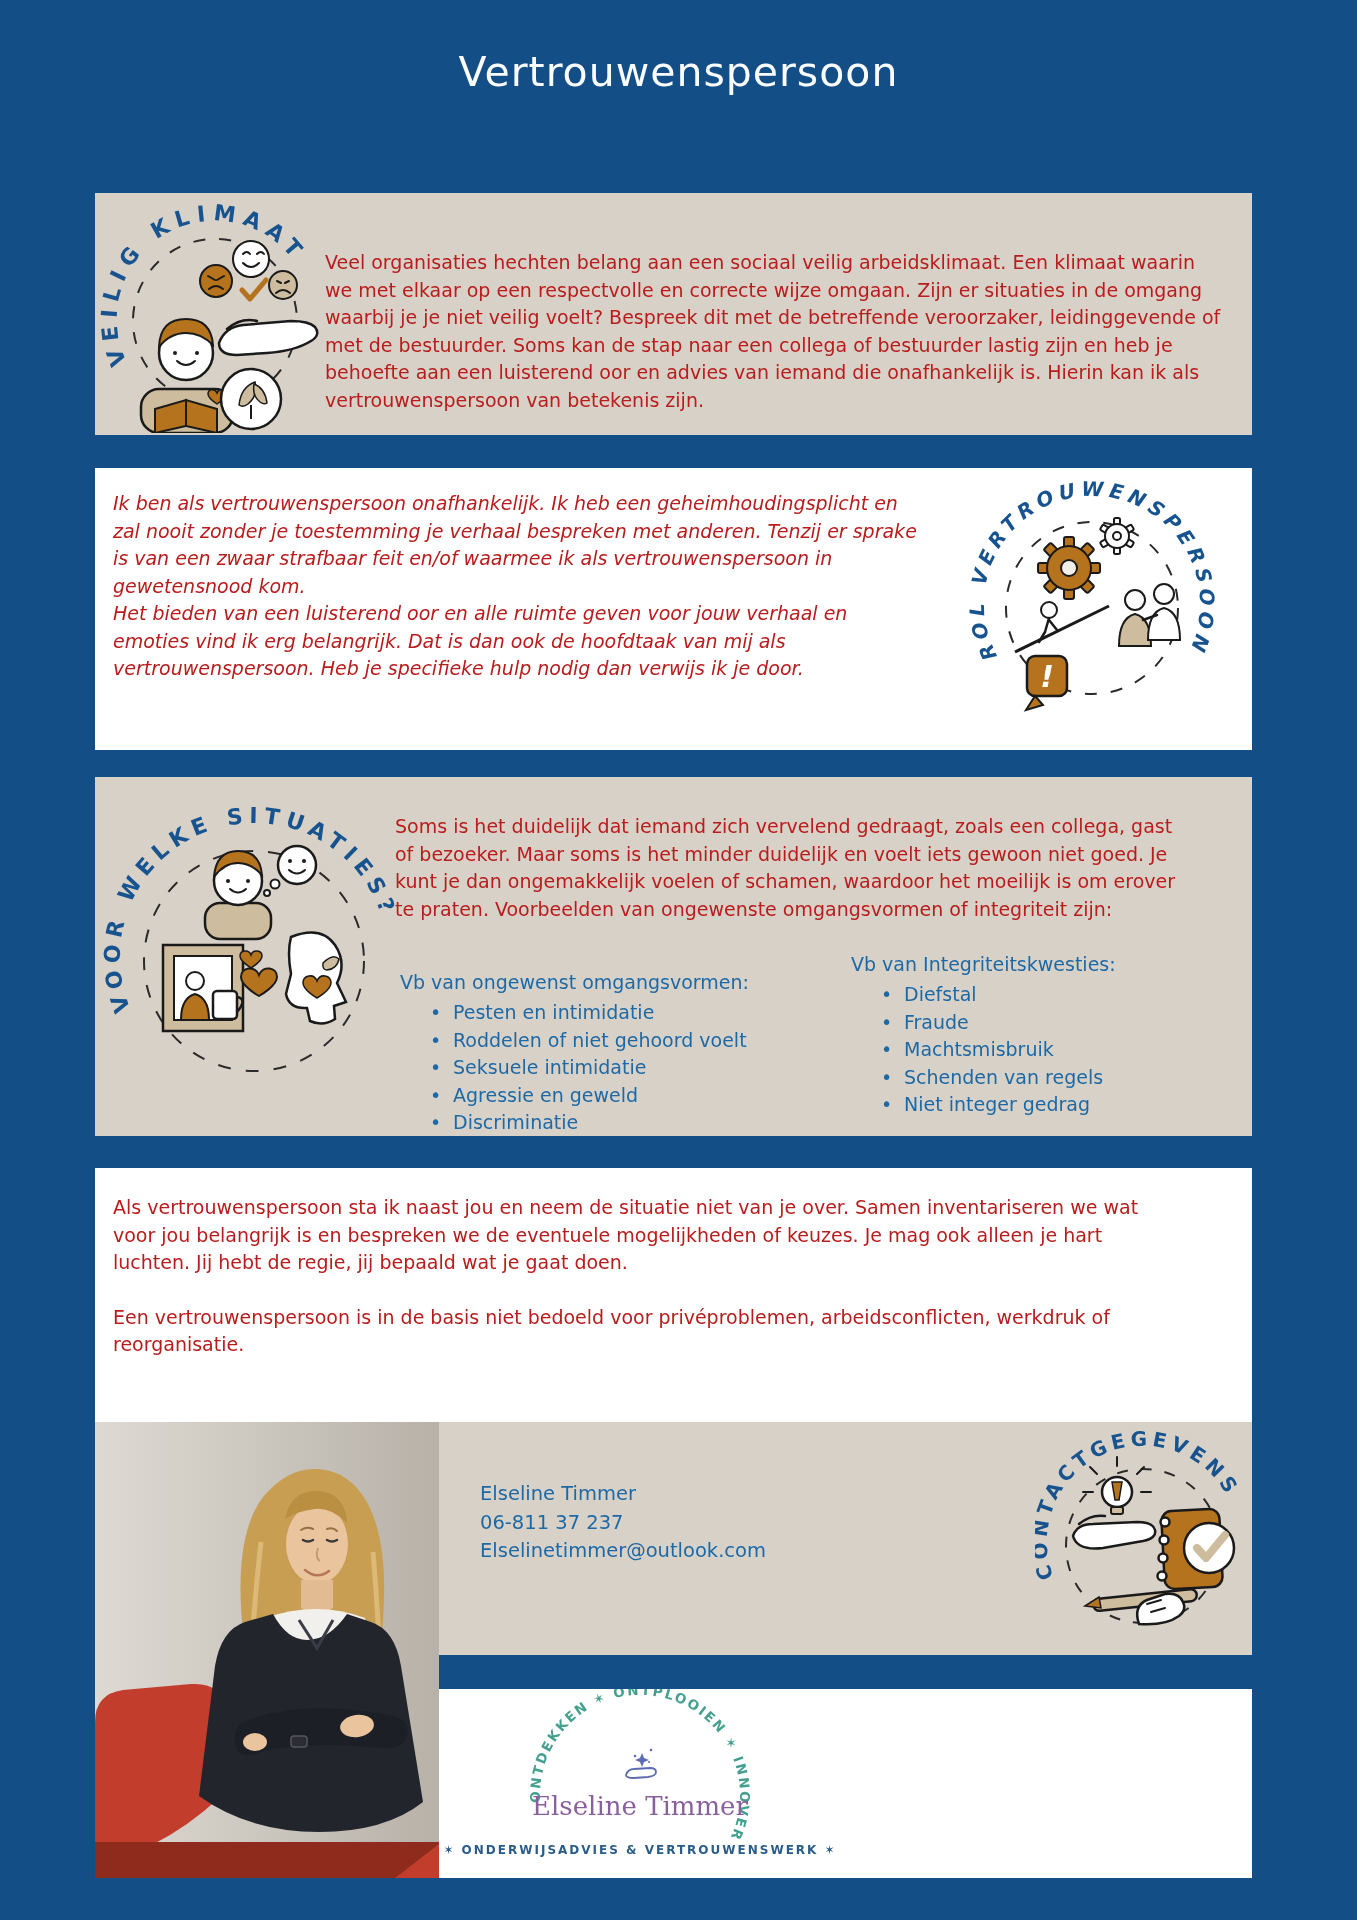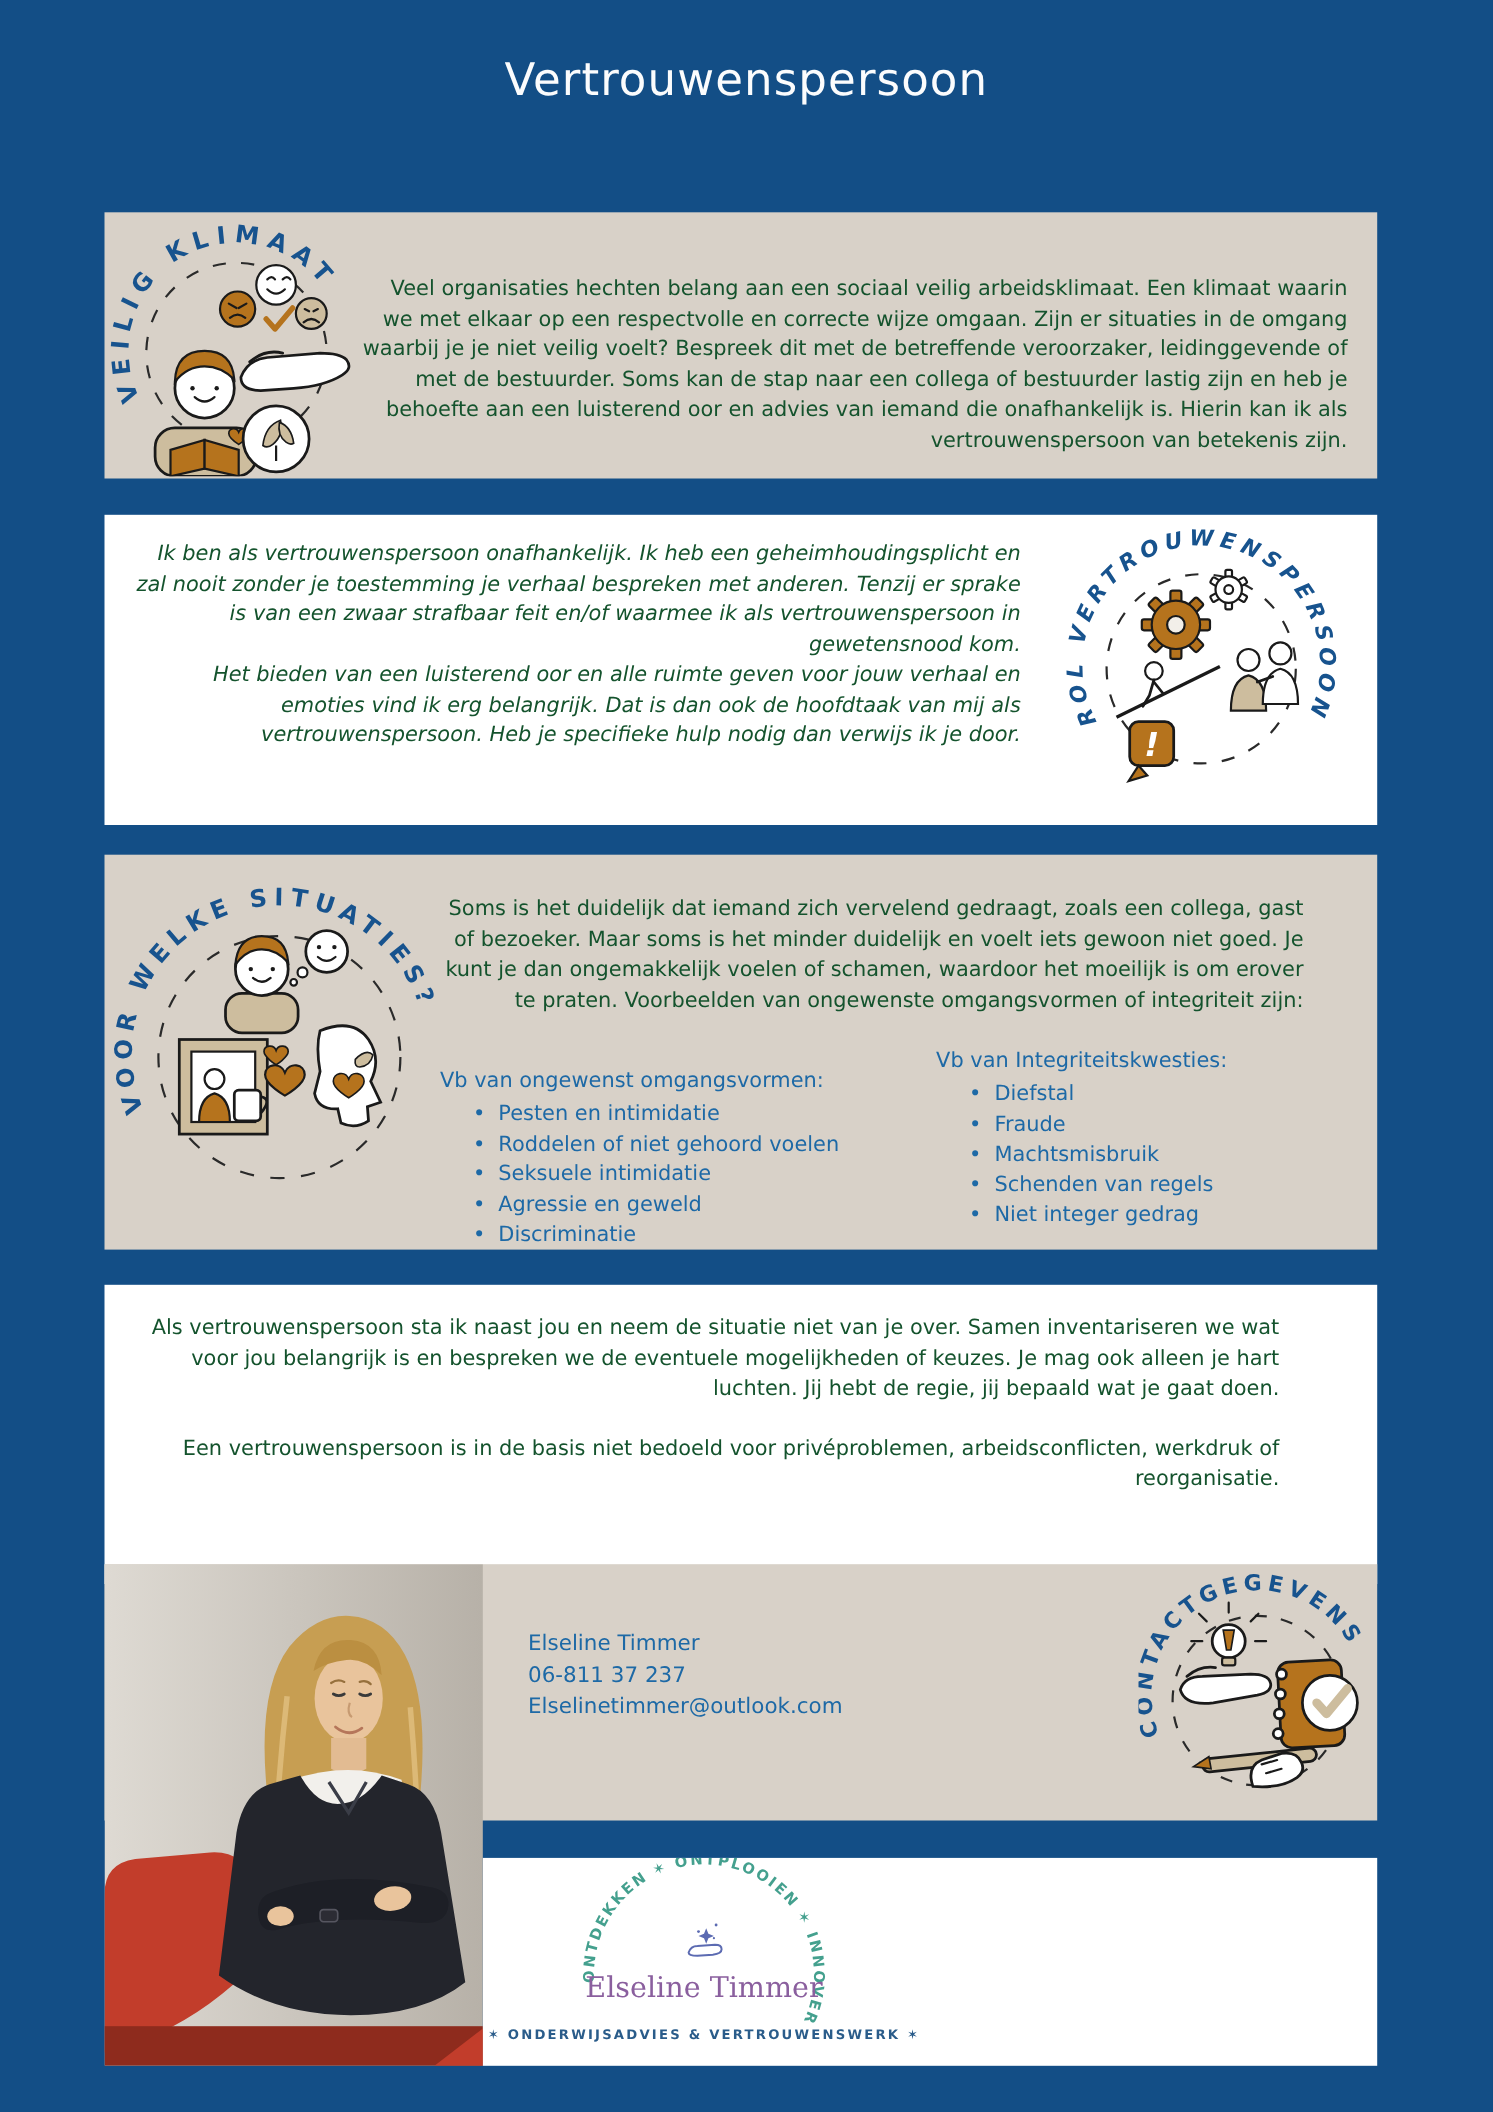--- a/index.html
+++ b/index.html
@@ -3,21 +3,21 @@
 <meta charset="utf-8">
 <style>
   html,body{margin:0;padding:0;background:#134e86;}
   #page{position:relative;width:1357px;height:1920px;background:#134e86;
         font-family:"DejaVu Sans",sans-serif;overflow:hidden;}
   .title{position:absolute;top:48px;left:0;width:100%;text-align:center;
          color:#fbfcfd;font-size:41px;font-weight:400;letter-spacing:1px;}
   .panel{position:absolute;left:95px;width:1157px;}
   .beige{background:#d8d1c8;}
   .white{background:#ffffff;}
-  .body-text{position:absolute;color:#14532d;font-size:19px;line-height:27.5px;text-align:right;}
+  .body-text{position:absolute;color:#b91c1c;font-size:19px;line-height:27.5px;}
   .body-text p{margin:0;}
   .body-text p.gap{margin-top:27px;}
   .vlist{position:absolute;color:#1d69a6;font-size:19px;}
   .vlist .vlist-title{line-height:26px;}
   .vlist ul{list-style:none;margin:4px 0 0 26px;padding:0;}
   .vlist li{position:relative;padding-left:27px;line-height:27.5px;}
   .vlist li::before{content:"\2022";position:absolute;left:4px;}
   .icon-box{position:absolute;}
   .arc-label{fill:#17538e;font-weight:bold;font-family:"DejaVu Sans",sans-serif;}
   .contact-lines{position:absolute;color:#1d69a6;font-size:19.5px;line-height:28.5px;}
@@ -163,21 +163,21 @@
         <path d="M224,178 q10,-10 16,-4 q-2,10 -12,11 q-5,0 -4,-7 z" fill="#cdbd9e" stroke="#1a1a1a" stroke-width="1.5"></path>
       </svg>
     </div>
     <div class="body-text" style="left:300px;top:36px;width:790px;">
       <p>Soms is het duidelijk dat iemand zich vervelend gedraagt, zoals een collega, gast of bezoeker. Maar soms is het minder duidelijk en voelt iets gewoon niet goed. Je kunt je dan ongemakkelijk voelen of schamen, waardoor het moeilijk is om erover te praten. Voorbeelden van ongewenste omgangsvormen of integriteit zijn:</p>
     </div>
     <div class="vlist" style="left:305px;top:192px;">
       <div class="vlist-title">Vb van ongewenst omgangsvormen:</div>
       <ul>
         <li>Pesten en intimidatie</li>
-        <li>Roddelen of niet gehoord voelen</li>
+        <li>Roddelen of niet gehoord voelt</li>
         <li>Seksuele intimidatie</li>
         <li>Agressie en geweld</li>
         <li>Discriminatie</li>
       </ul>
     </div>
     <div class="vlist" style="left:756px;top:174px;">
       <div class="vlist-title">Vb van Integriteitskwesties:</div>
       <ul>
         <li>Diefstal</li>
         <li>Fraude</li>

